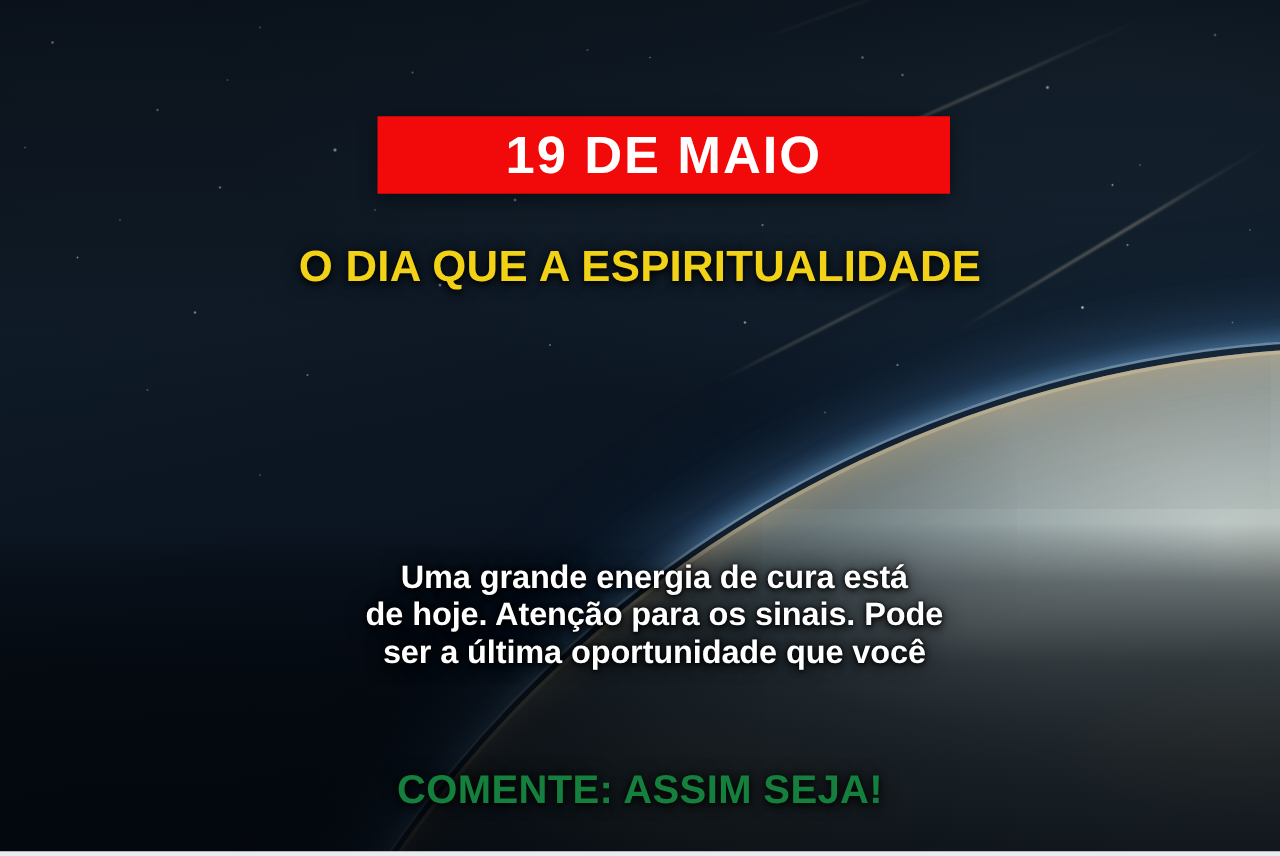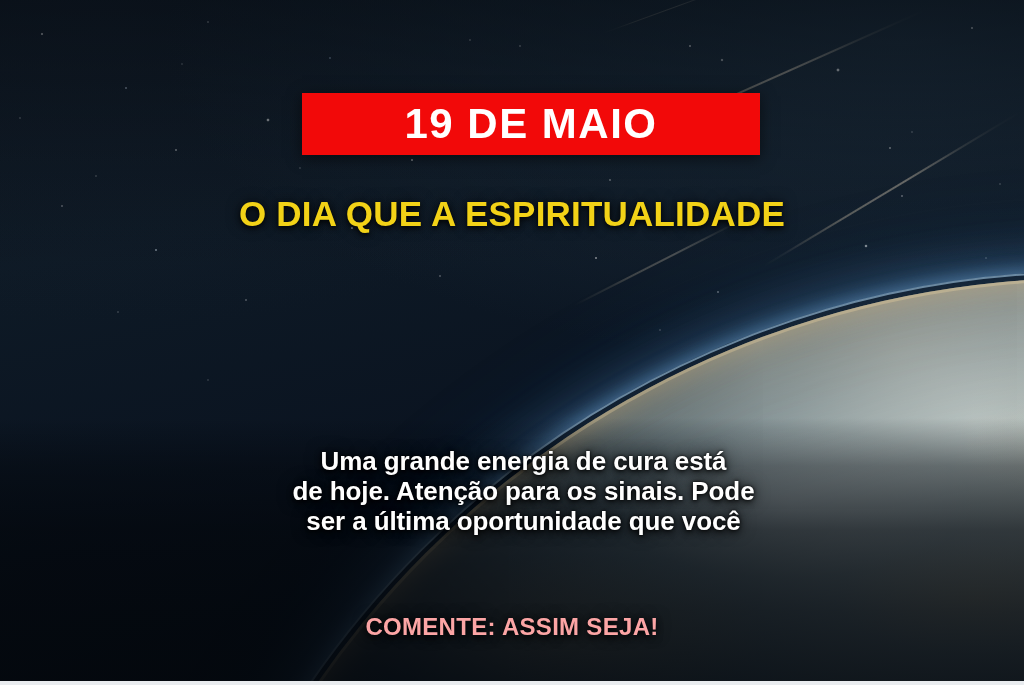--- a/index.html
+++ b/index.html
@@ -271,22 +271,22 @@
     font-family: "Liberation Sans", sans-serif;
     margin-left: 23px;
   }
   .body-copy .line { display: block; white-space: nowrap; }
 
   
   .cta {
     position: absolute;
     left: 0; right: 0;
     top: 615px;
-    color: #fca5a5;
-    font-size: 24px;
+    color: #15803d;
+    font-size: 32px;
     font-weight: 700;
     letter-spacing: .3px;
     line-height: 1;
     white-space: nowrap;
     text-shadow:
       0 2px 6px rgba(0,0,0,.9),
       0 0 14px rgba(0,0,0,.75);
     font-family: "Liberation Sans", sans-serif;
   }
 

